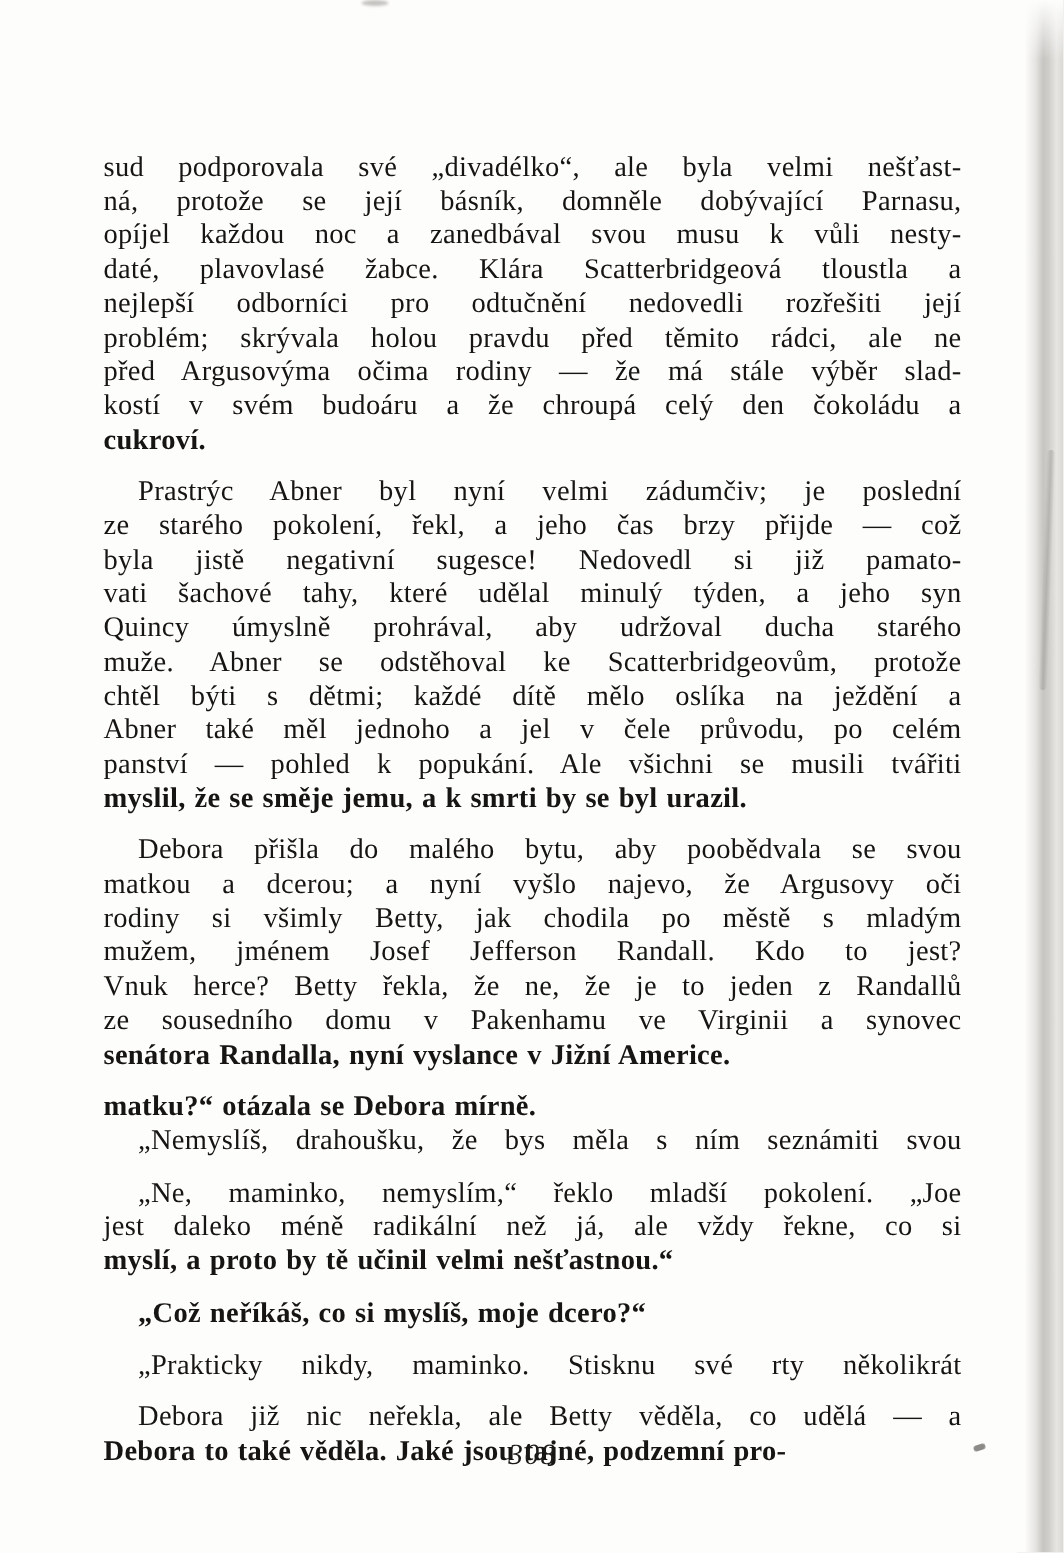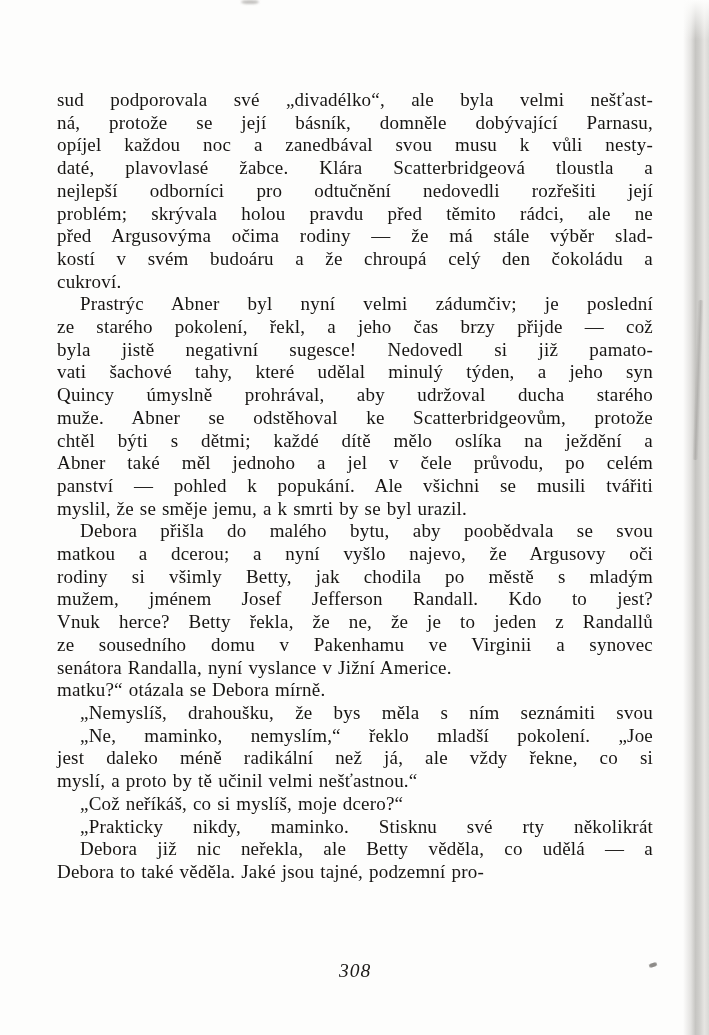--- a/index.html
+++ b/index.html
@@ -14,31 +14,32 @@
   .text-block {
     position: absolute;
     left: 57px;
     top: 89px;
     width: 596px;
     font-size: 19px;
     line-height: 22.7px;
     color: #171513;
     letter-spacing: 0.2px;
   }
-  .para { margin: 0; }
+  .para { margin: 12px; }
   .line {
     text-align: justify;
     -moz-text-align-last: justify;
     text-align-last: justify;
     word-spacing: 1px;
     white-space: normal;
   }
   .line.para-last {
     -moz-text-align-last: left;
     text-align-last: left;
+    font-weight: bold;
   }
   .line.indented { padding-left: 23px; }
   .page-number {
     position: absolute;
     left: 57px;
     top: 948px;
     width: 596px;
     text-align: center;
     font-size: 19.5px;
     font-style: italic;

